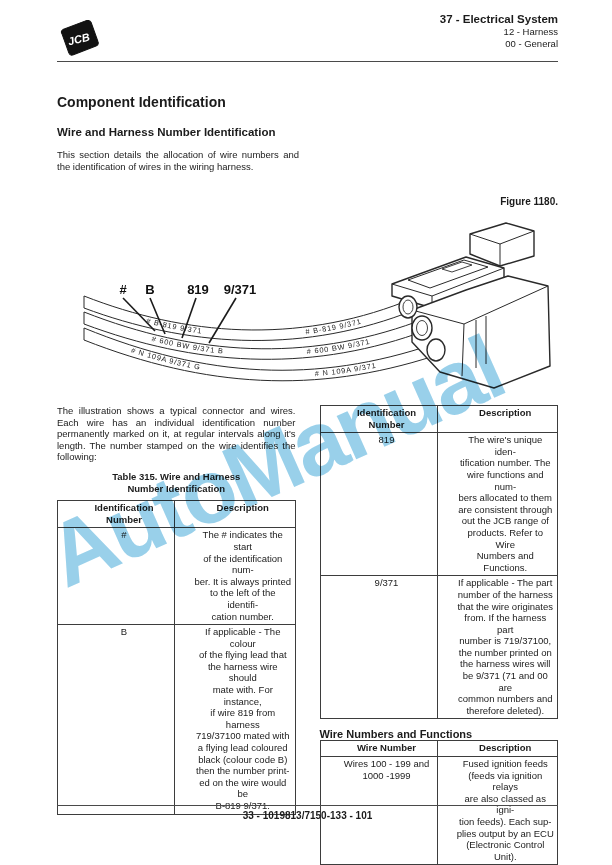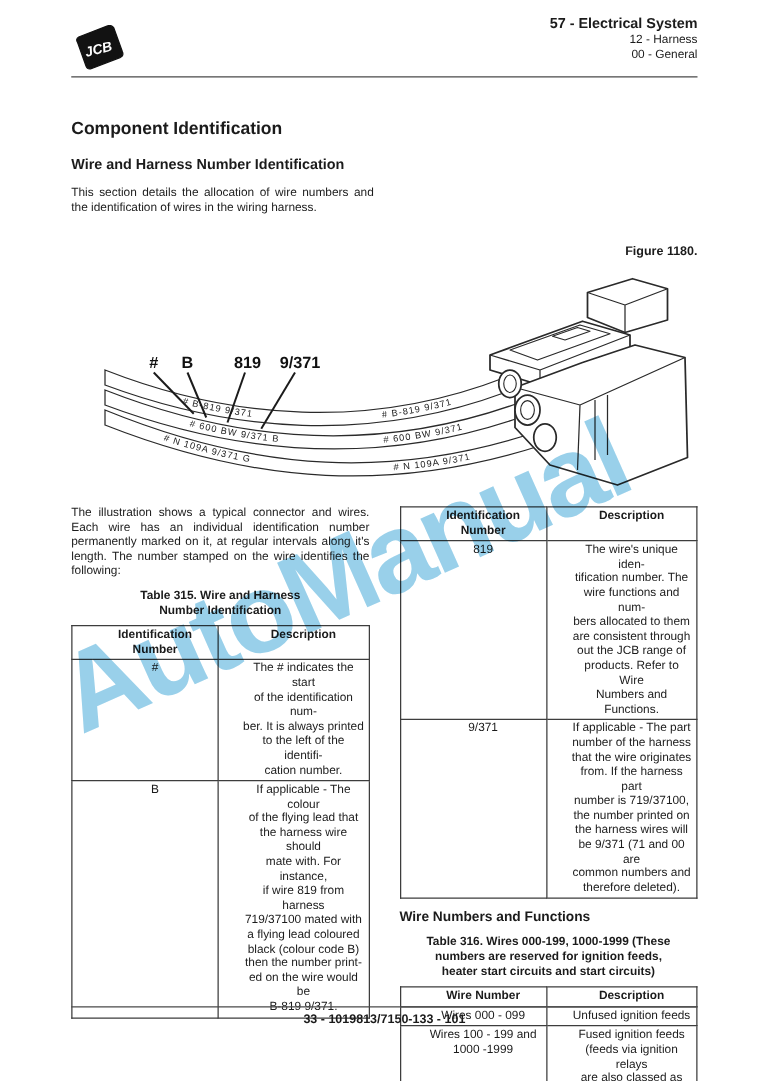--- a/index.html
+++ b/index.html
@@ -70,21 +70,21 @@
   <div class="header">
     <div class="logo-wrap">
       <svg width="46" height="42" viewBox="0 0 46 42">
         <g transform="rotate(-14 22 20)">
           <path d="M7,10 Q6,7 9,6 L33,3 Q37,2.5 38,6 L40,26 Q40.5,29.5 37,30 L13,33 Q9.5,33.5 9,30 Z" fill="#121212" stroke="#121212"></path>
           <text x="11" y="23" font-size="11" font-weight="bold" font-style="italic" fill="#ffffff">JCB</text>
         </g>
       </svg>
     </div>
     <div class="header-right">
-      <div class="h-title">57 - Electrical System</div>
+      <div class="h-title">37 - Electrical System</div>
       <div class="h-sub">12 - Harness</div>
       <div class="h-sub">00 - General</div>
     </div>
   </div>
 
   <div class="doc-title">Component Identification</div>
   <div class="sec-title">Wire and Harness Number Identification</div>
   <p class="intro">This section details the allocation of wire numbers and the identification of wires in the wiring harness.</p>
   <div class="fig-caption">Figure 1180.</div>
 
@@ -227,38 +227,31 @@
 the number printed on
 the harness wires will
 be 9/371 (71 and 00 are
 common numbers and
 therefore deleted).</td>
         </tr>
       </tbody>
         </table>
 
       <div class="h3-title">Wire Numbers and Functions</div>
-      <div class="tbl-caption">Table 316. Wires 000-199, 1000-1999 (These
-numbers are reserved for ignition feeds,
-heater start circuits and start circuits)</div>
       <table>
         <colgroup>
             <col class="c1">
             <col>
           </colgroup>
         <tbody>
             <tr>
           <th>Wire Number</th>
           <th>Description</th>
         </tr>
         <tr>
-          <td class="idcol">Wires 000 - 099</td>
-          <td class="desc">Unfused ignition feeds</td>
-        </tr>
-        <tr>
           <td class="idcol">Wires 100 - 199 and
 1000 -1999</td>
           <td class="desc">Fused ignition feeds
 (feeds via ignition relays
 are also classed as igni-
 tion feeds). Each sup-
 plies output by an ECU
 (Electronic Control Unit).</td>
         </tr>
       </tbody>

